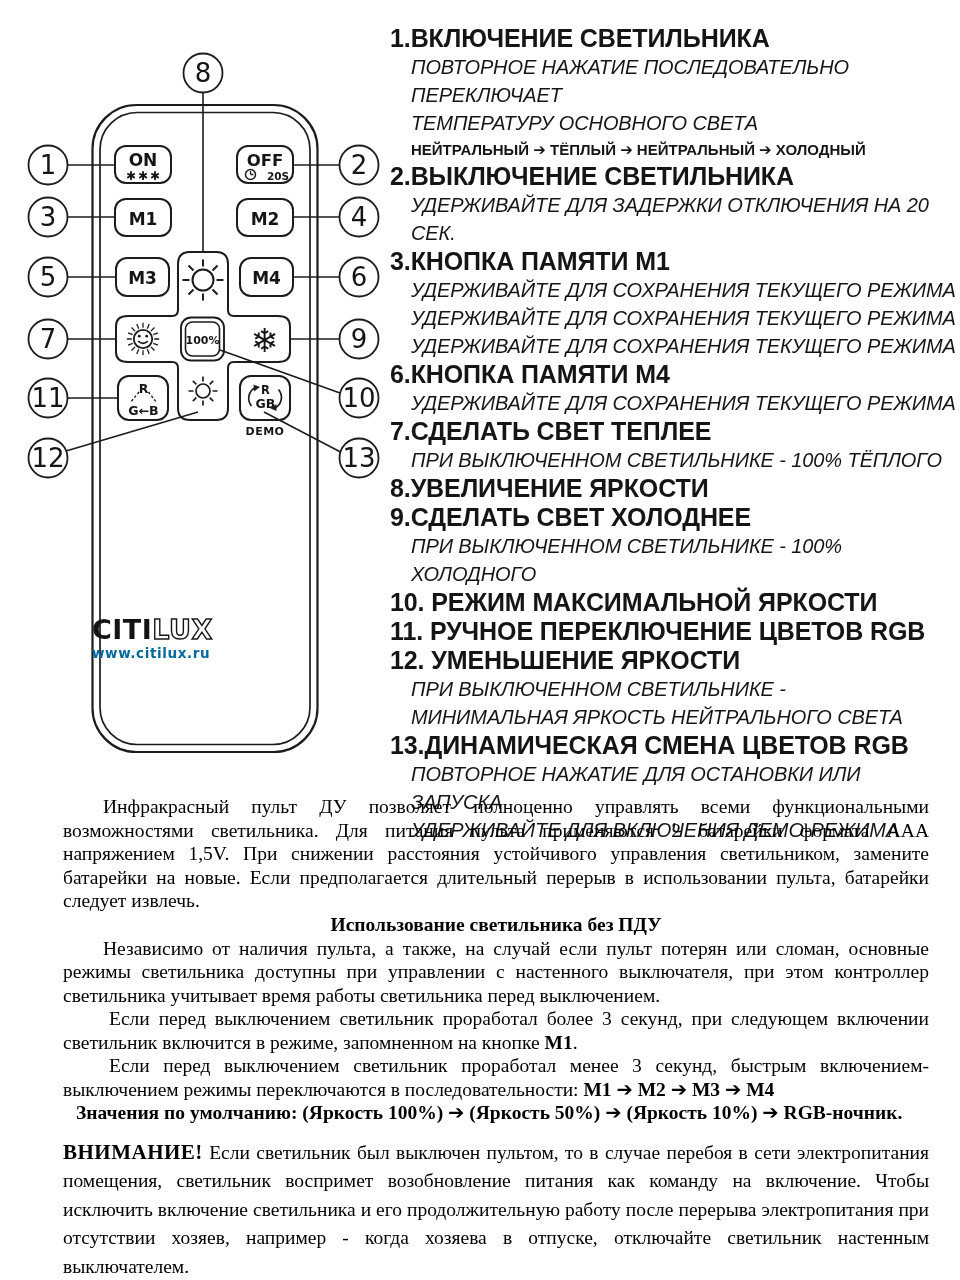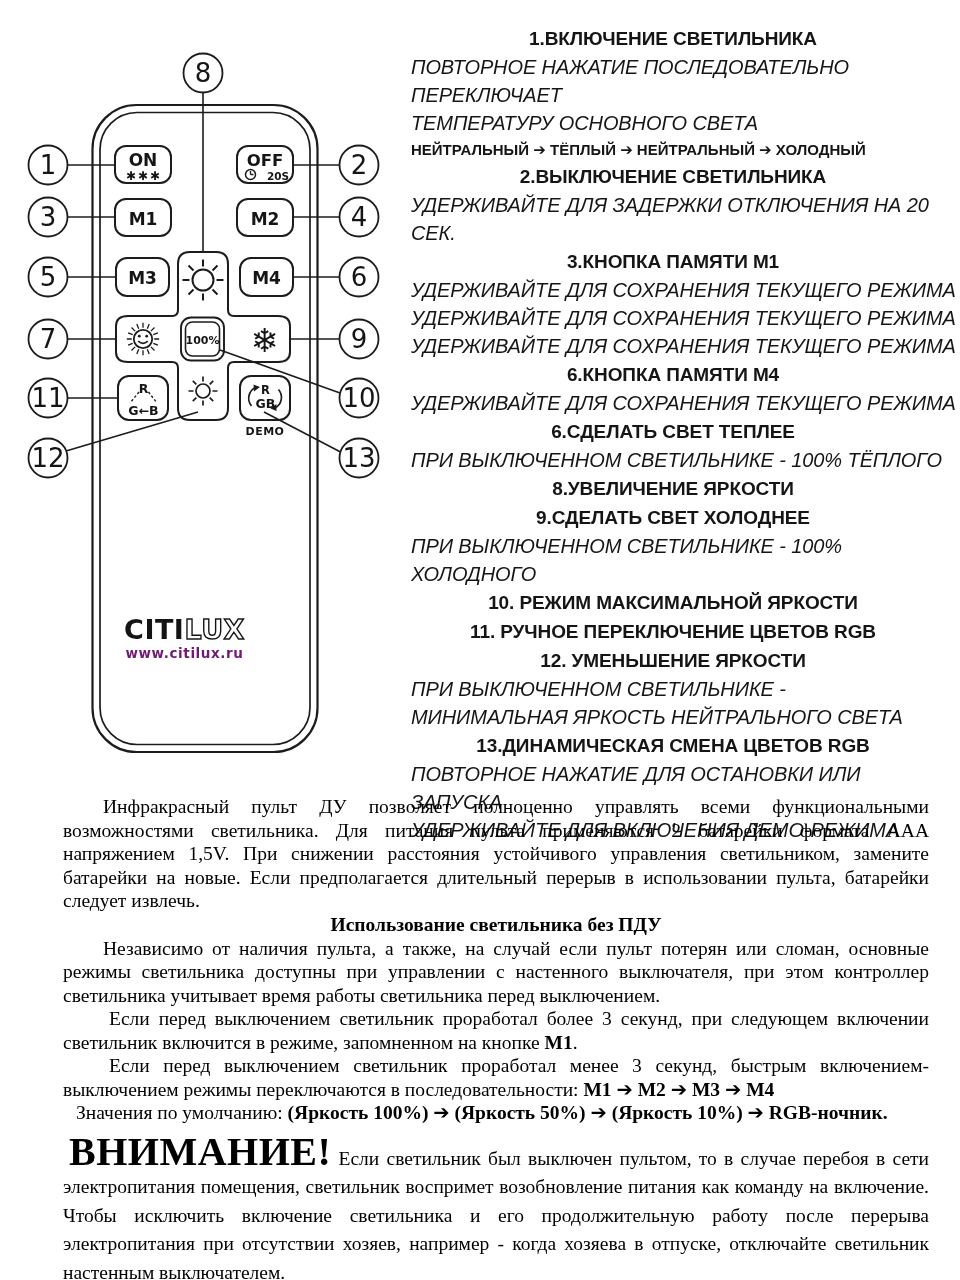--- a/index.html
+++ b/index.html
@@ -7,45 +7,45 @@
     width:960px;height:1280px;background:#ffffff;color:#111;
     font-family:"Liberation Sans","DejaVu Sans",sans-serif;
     position:relative;overflow:hidden;
   }
   #page{position:absolute;inset:0;background:#fff;}
 
   
   #remote-figure{position:absolute;left:0;top:0;width:400px;height:785px;}
   #remote-svg{position:absolute;left:0;top:0;}
   #remote-svg text{font-family:"DejaVu Sans",sans-serif;fill:#151515;}
-  #logo{position:absolute;left:92px;top:616px;width:185px;text-align:center;}
+  #logo{position:absolute;left:92px;top:616px;width:185px;}
   #logo .brand{font-family:"DejaVu Sans",sans-serif;font-weight:800;font-size:27px;line-height:28px;letter-spacing:.5px;color:#141414;}
   #logo .outline{color:#ffffff;-webkit-text-stroke:1.4px #141414;}
-  #logo .site{font-family:"DejaVu Sans",sans-serif;font-weight:600;font-size:13.5px;line-height:16px;letter-spacing:.6px;margin-top:1px;color:#701a75;}
+  #logo .site{font-family:"DejaVu Sans",sans-serif;font-weight:600;font-size:13.5px;line-height:16px;letter-spacing:.6px;margin-top:1px;color:#0369a1;}
 
   
   #functions{position:absolute;left:390px;top:24px;width:566px;color:#151515;}
   .fn-item{margin:0;}
-  .fn-title{font-weight:700;font-size:19px;line-height:29px;letter-spacing:-0.1px;text-align:center;}
+  .fn-title{font-weight:700;font-size:25px;line-height:29px;letter-spacing:-0.1px;}
   .fn-desc{font-style:italic;font-size:20px;line-height:28px;padding-left:21px;letter-spacing:-0.1px;}
   .fn-seq{font-weight:700;font-size:15px;line-height:25px;padding-left:21px;}
 
   
   #bodytext{
     position:absolute;left:63px;top:795px;width:866px;color:#000;
     font-family:"Liberation Serif","DejaVu Sans",serif;
     font-size:19.5px;line-height:23.5px;
   }
   .p{margin:0;text-align:justify;}
   .ind{text-indent:40px;}
   .ind3{text-indent:46px;}
-  .ind-sm{text-indent:13px;text-align:left;}
+  .ind-sm{text-indent:13px;text-align:left;font-weight:bold;}
   .subhead{font-weight:700;text-align:center;line-height:24px;}
   .warning{margin-top:13px;line-height:28.5px;}
-  .wtitle{font-size:40px;font-weight:700;letter-spacing:.5px;margin-left:6px;}
+  .wtitle{font-size:21px;font-weight:700;letter-spacing:.5px;}
 </style>
 </head>
 <body>
 
 <div id="page">
 
   <div id="remote-figure">
     <svg id="remote-svg" width="400" height="785" viewBox="0 0 400 785">
       <g fill="none" stroke="#1c1c1c">
 
@@ -207,21 +207,21 @@
       <div class="fn-desc">УДЕРЖИВАЙТЕ ДЛЯ СОХРАНЕНИЯ ТЕКУЩЕГО РЕЖИМА</div>
     </div>
     <div class="fn-item">
       <div class="fn-desc">УДЕРЖИВАЙТЕ ДЛЯ СОХРАНЕНИЯ ТЕКУЩЕГО РЕЖИМА</div>
     </div>
     <div class="fn-item">
       <div class="fn-title">6.КНОПКА ПАМЯТИ М4</div>
       <div class="fn-desc">УДЕРЖИВАЙТЕ ДЛЯ СОХРАНЕНИЯ ТЕКУЩЕГО РЕЖИМА</div>
     </div>
     <div class="fn-item">
-      <div class="fn-title">6.СДЕЛАТЬ СВЕТ ТЕПЛЕЕ</div>
+      <div class="fn-title">7.СДЕЛАТЬ СВЕТ ТЕПЛЕЕ</div>
       <div class="fn-desc">ПРИ ВЫКЛЮЧЕННОМ СВЕТИЛЬНИКЕ - 100% ТЁПЛОГО</div>
     </div>
     <div class="fn-item">
       <div class="fn-title">8.УВЕЛИЧЕНИЕ ЯРКОСТИ</div>
     </div>
     <div class="fn-item">
       <div class="fn-title">9.СДЕЛАТЬ СВЕТ ХОЛОДНЕЕ</div>
       <div class="fn-desc">ПРИ ВЫКЛЮЧЕННОМ СВЕТИЛЬНИКЕ - 100% ХОЛОДНОГО</div>
     </div>
     <div class="fn-item">

